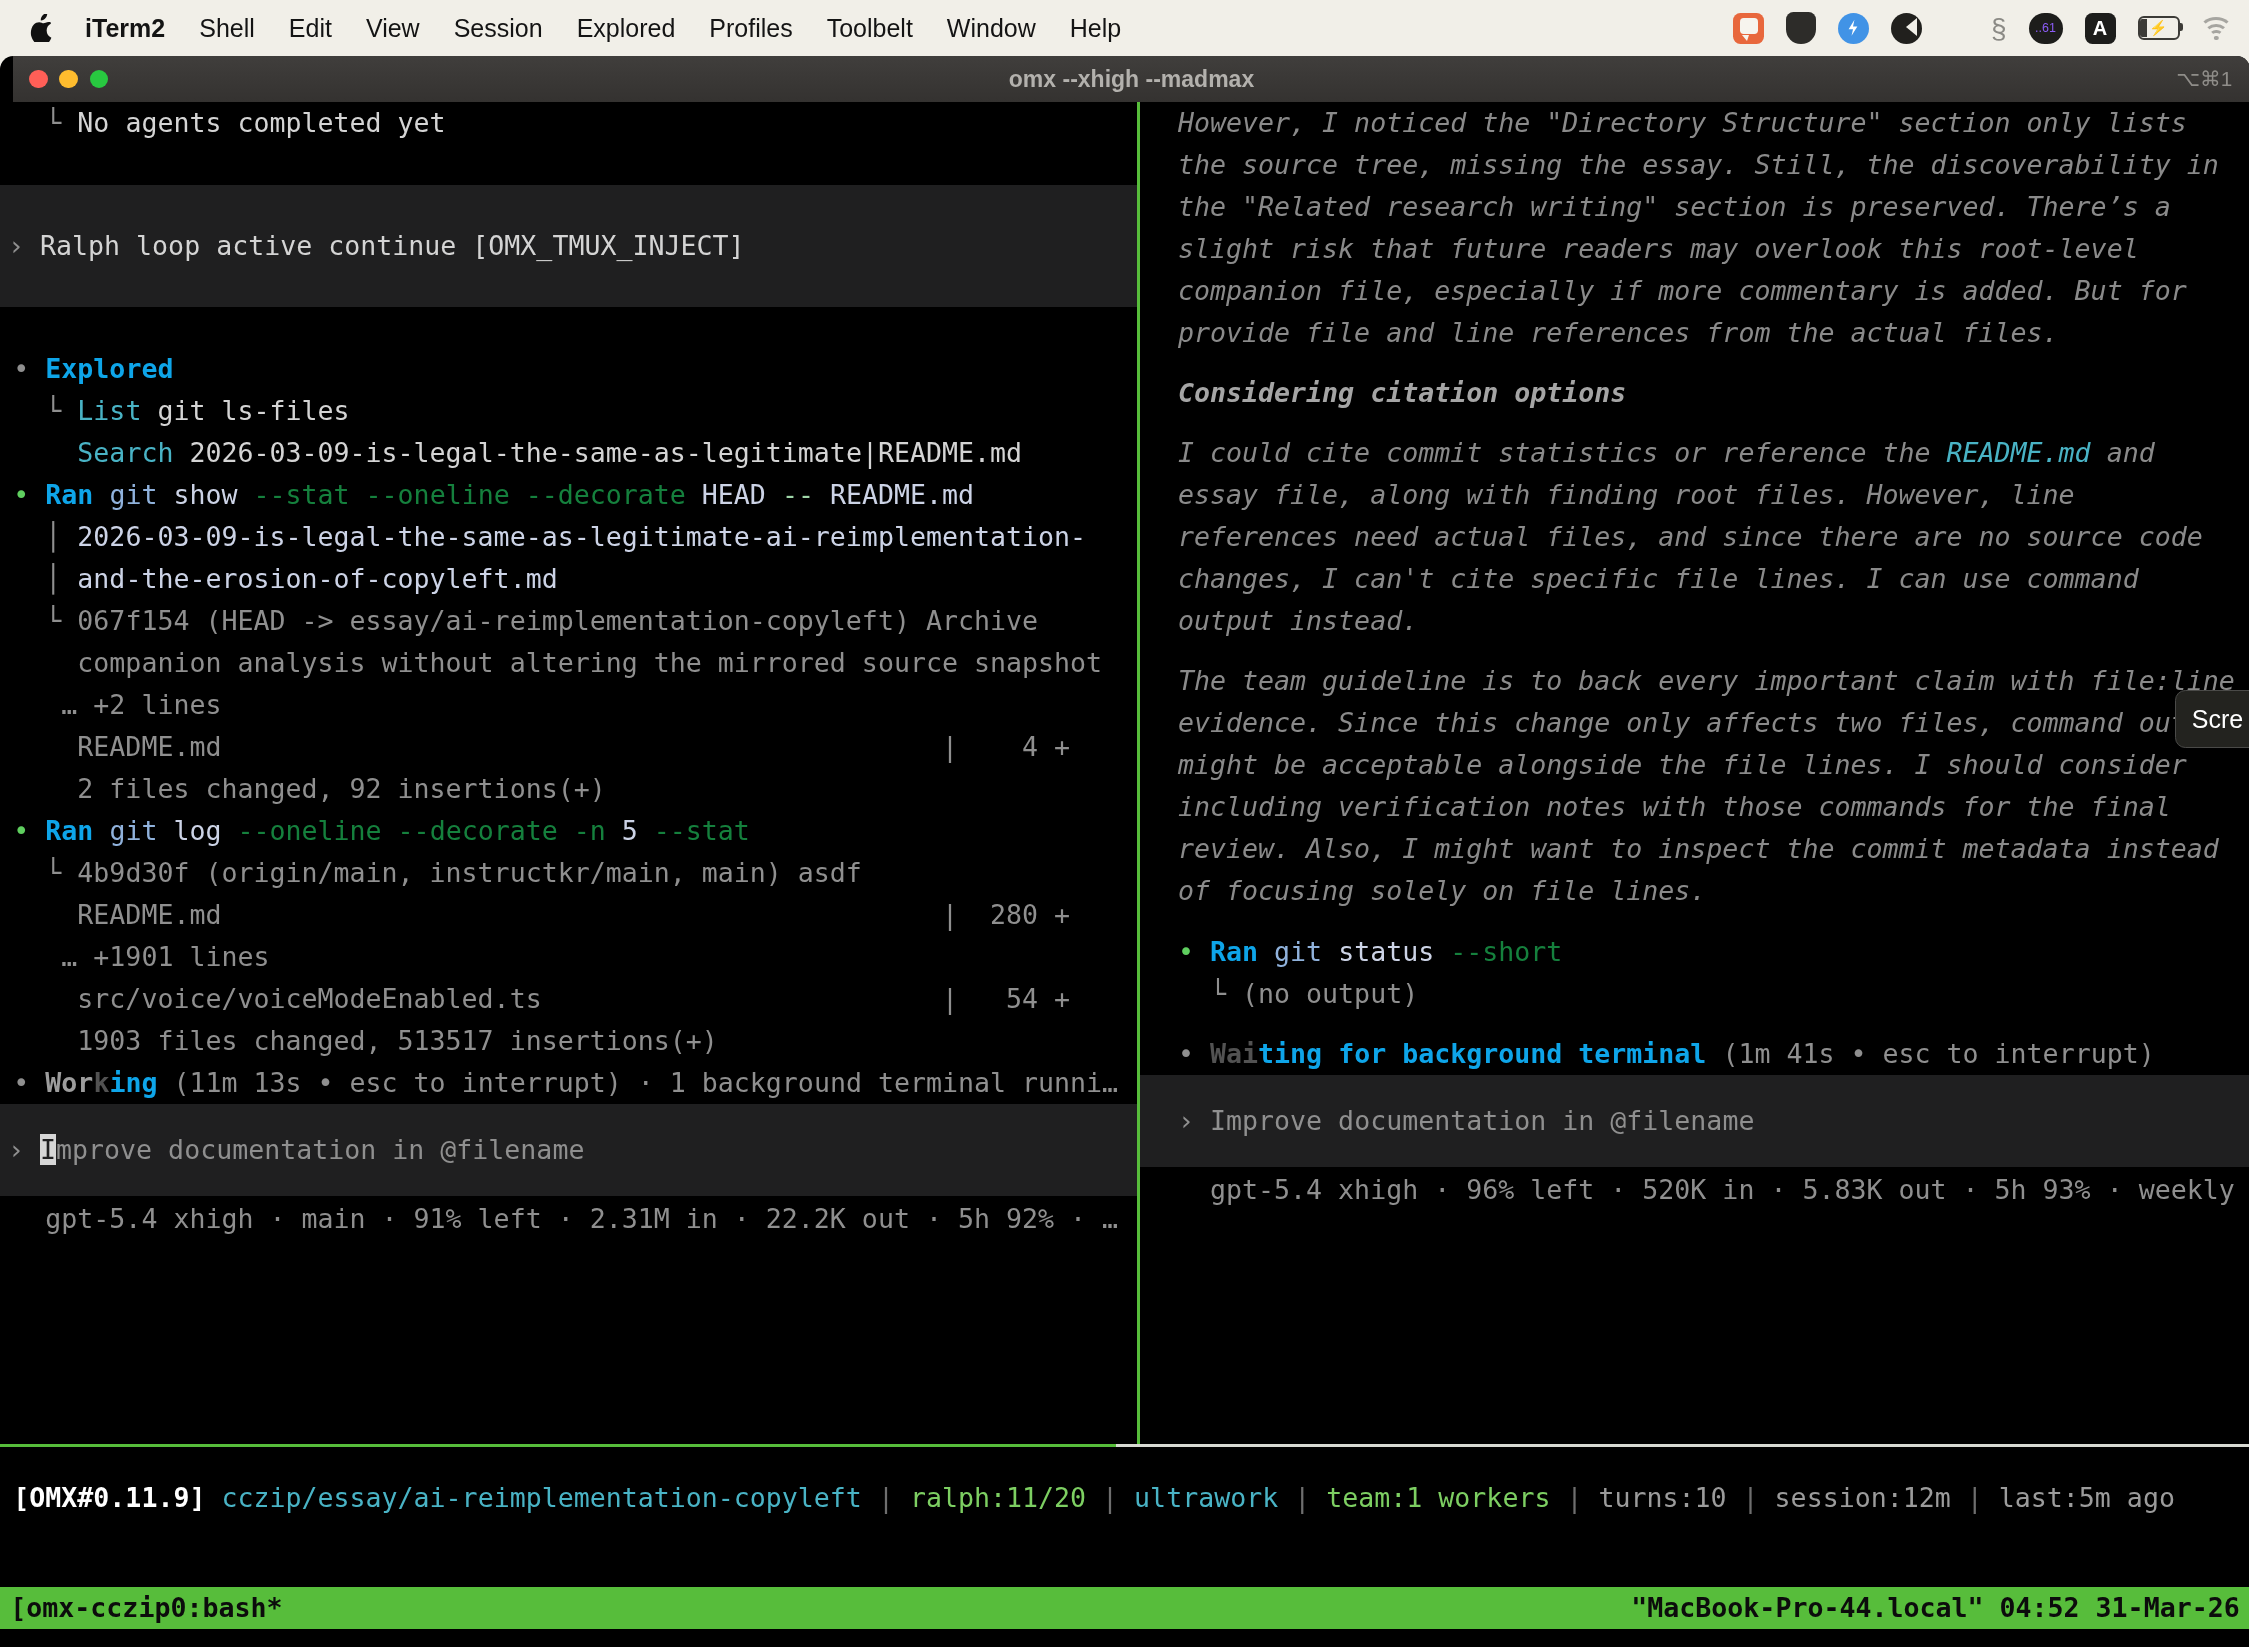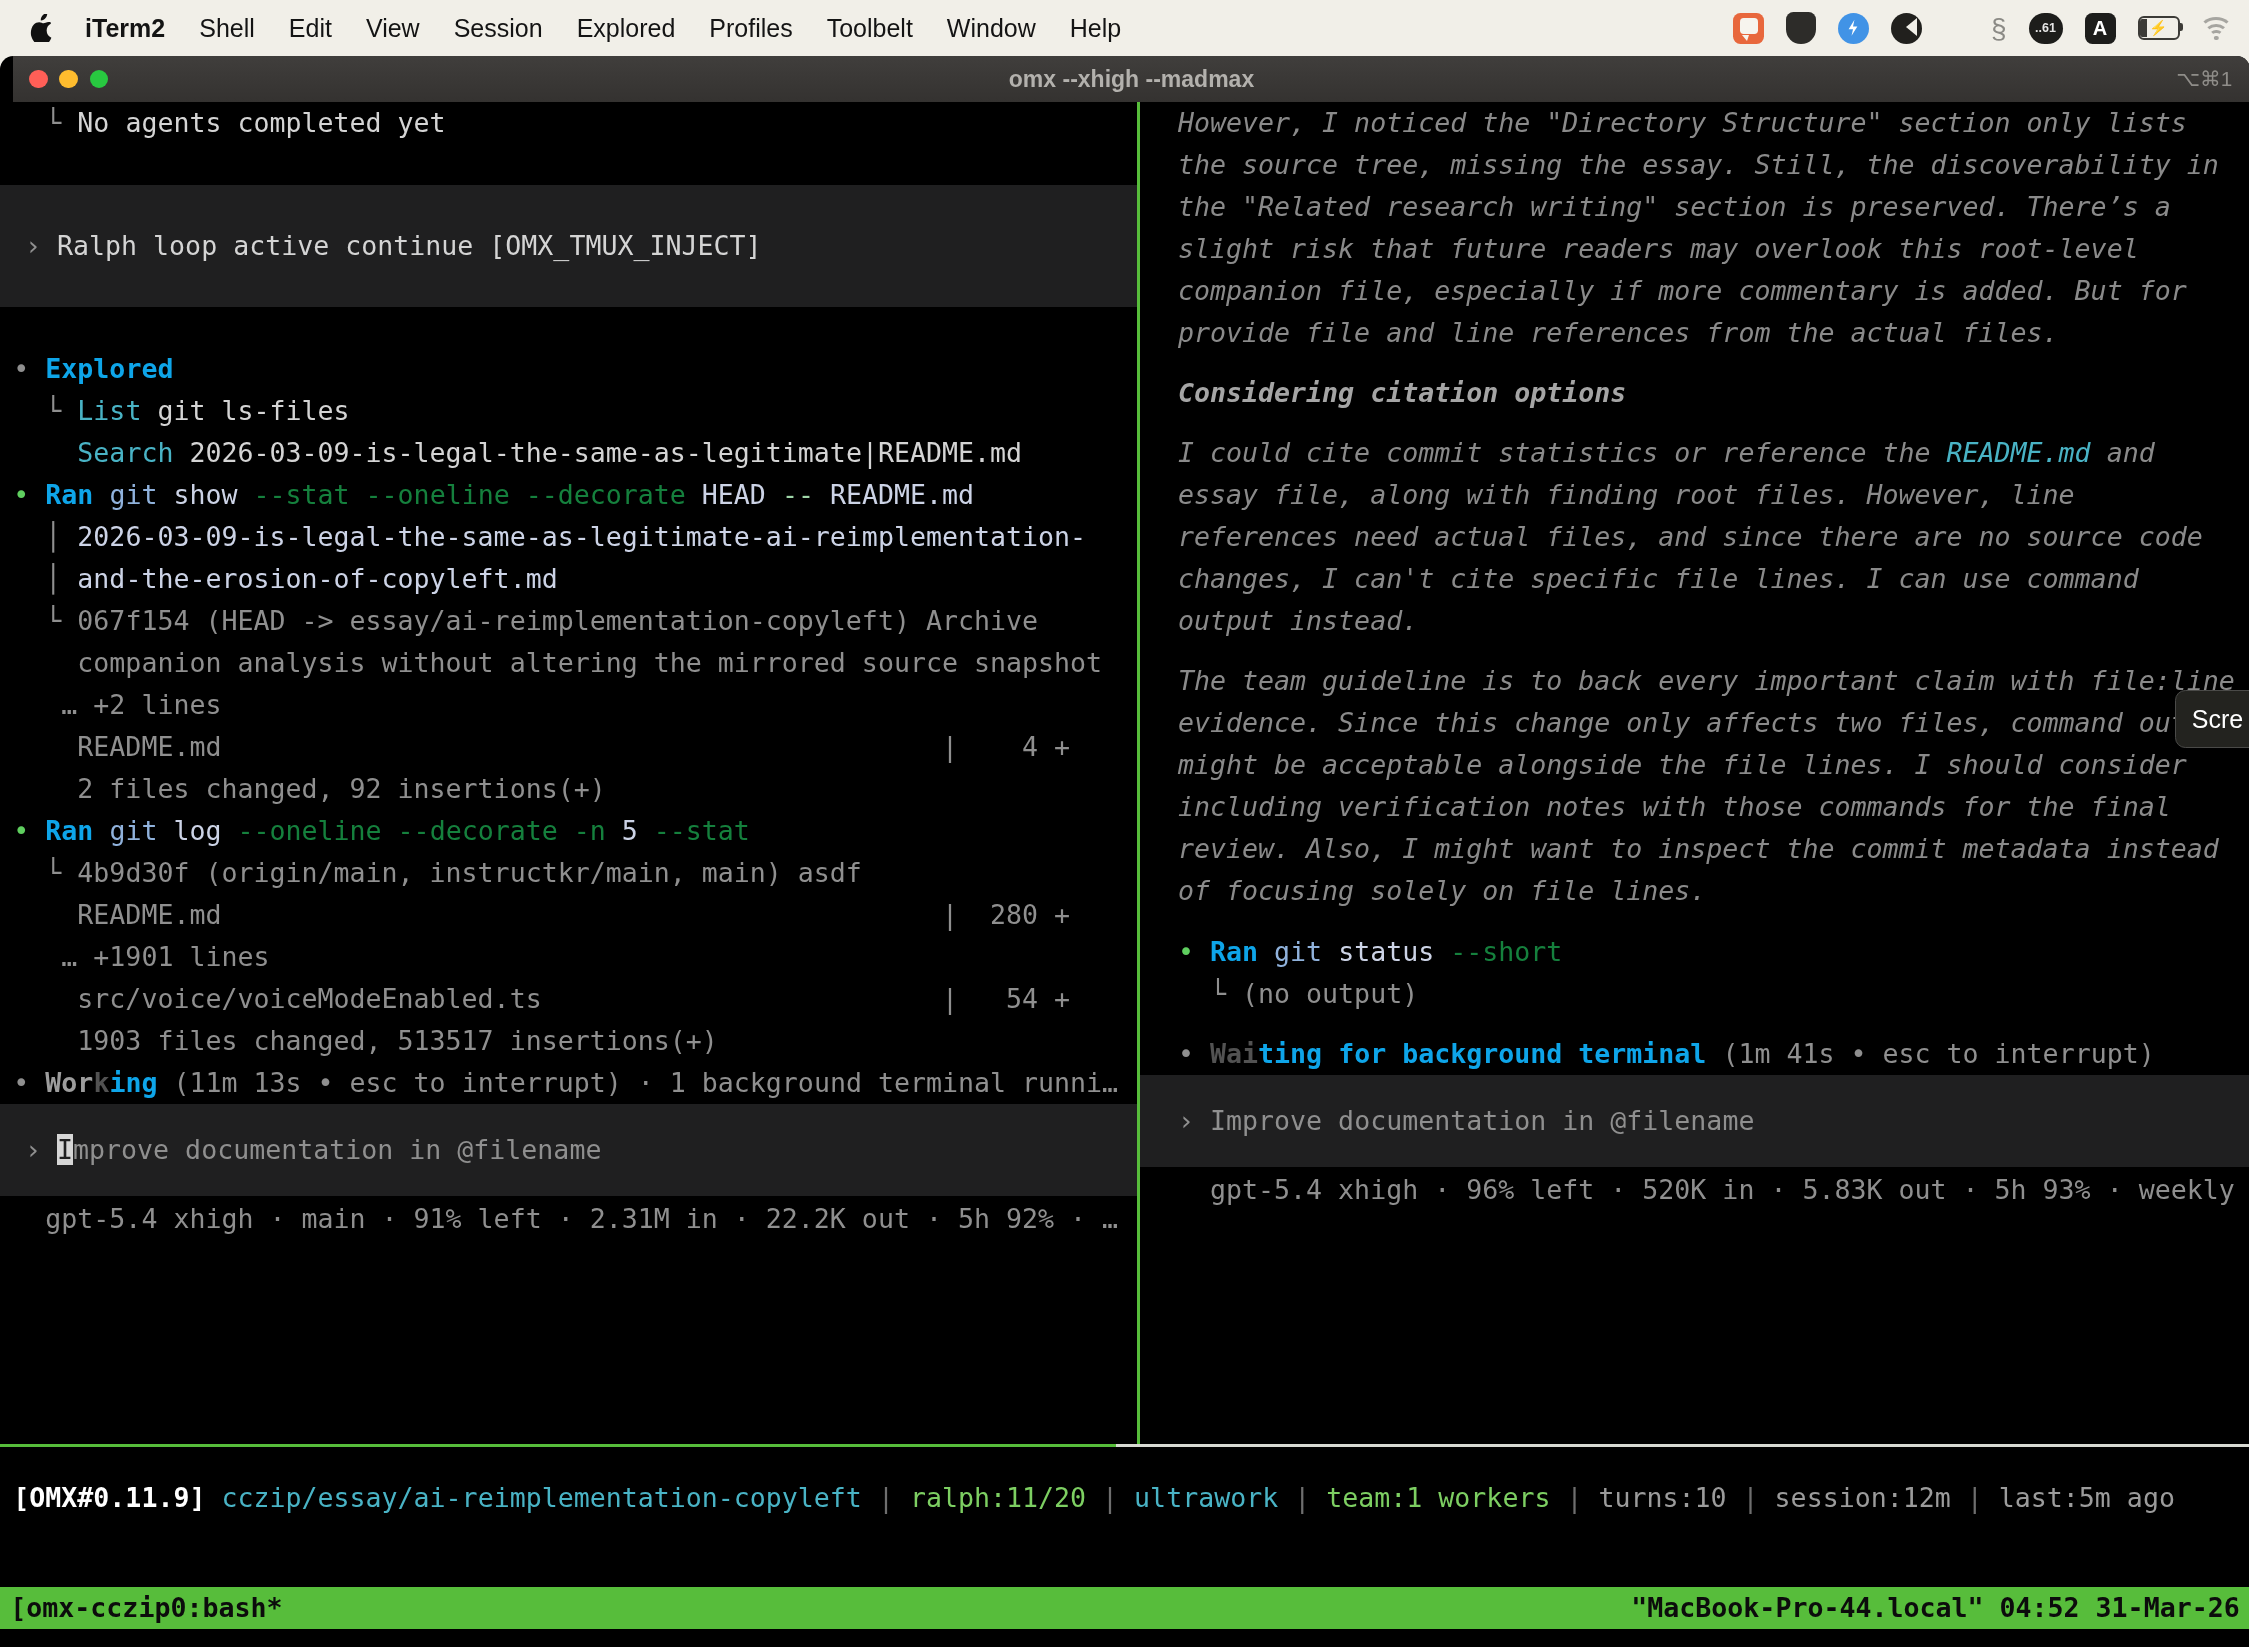--- a/index.html
+++ b/index.html
@@ -27,21 +27,21 @@
   .ic-messages::before{content:"";position:absolute;left:8.9px;bottom:3px;width:0;height:0;border-left:5.2px solid transparent;border-right:2.2px solid transparent;border-top:6.6px solid #f6f4ee;}
   .ic-shield{width:29.5px;height:32px;background:#2d2c29;border-radius:7.4px 7.4px 14.8px 14.8px;display:grid;grid-template-columns:repeat(3,5.2px);grid-template-rows:repeat(3,5.2px);gap:2.2px;align-content:center;justify-content:center;}
   .ic-shield i{background:#f1efe8;display:block;}
   .ic-blue{width:31px;height:31px;background:#4193e6;border-radius:50%;display:flex;align-items:center;justify-content:center;}
   .ic-darkcircle{width:31px;height:31px;background:#21201d;border-radius:50%;position:relative;overflow:hidden;}
   .ic-darkcircle::after{content:"";position:absolute;right:4.4px;top:5.9px;width:0;height:0;border-top:9.6px solid transparent;border-bottom:9.6px solid transparent;border-right:11.8px solid #f1efe8;}
   .ic-dots{display:grid;grid-template-columns:repeat(3,5.9px);grid-template-rows:repeat(3,5.9px);gap:3.7px;}
   .ic-dots i{border-radius:50%;display:block;background:#22211e;}
   .ic-dots i.lt{background:#a5a49e;}
   .ic-hook{color:#8b8a85;font-size:28px;line-height:31px;}
-  .ic-61{min-width:34px;height:31px;background:#1d1d1b;border-radius:15.5px;color:#e5e5e5;font-size:12.5px;font-weight:bold;display:flex;align-items:center;justify-content:center;}
+  .ic-61{min-width:34px;height:31px;background:#1d1d1b;border-radius:15.5px;color:#8b5cf6;font-size:12.5px;font-weight:normal;display:flex;align-items:center;justify-content:center;}
   .ic-a{width:31px;height:31px;background:#1d1d1b;border-radius:7.4px;color:#fff;font-size:20px;font-weight:bold;display:flex;align-items:center;justify-content:center;}
   .ic-batt{position:relative;width:38px;height:20px;border:2.2px solid #3c3b37;border-radius:5.9px;display:flex;align-items:center;justify-content:center;}
   .ic-batt::after{content:"";position:absolute;right:-5.9px;top:5.2px;width:3.7px;height:8px;background:#3c3b37;border-radius:0 2.2px 2.2px 0;}
   .ic-batt .bolt{font-size:14.8px;color:#1d1d1b;line-height:1;}
   .ic-batt .seg{position:absolute;left:0.7px;top:0.7px;bottom:0.7px;width:6.6px;background:#3c3b37;border-radius:2.2px 0 0 2.2px;}
   .ic-wifi{position:relative;width:29.5px;height:22px;}
   .ic-wifi i{position:absolute;left:50%;transform:translateX(-50%);border:3px solid transparent;border-top:3px solid #a6a5a0;border-radius:50%;}
   .ic-wifi i:nth-child(1){width:28px;height:22px;top:0;}
   .ic-wifi i:nth-child(2){width:17.7px;height:14px;top:6.6px;}
   .ic-wifi i:nth-child(3){width:7.4px;height:6.6px;top:13.3px;}
@@ -67,21 +67,21 @@
 
   
   .row{height:42px;line-height:42px;font-family:"DejaVu Sans Mono", monospace;font-size:26.6px;white-space:pre;}
   .pane{
     position:absolute;top:46px;height:1126px;box-sizing:border-box;
     display:flex;flex-direction:column;padding:0 0 17px 13.3px;background:#000;
   }
   #left-lines{left:0;width:1137px;}
   #right-lines{left:1140px;right:0;padding-left:38px;}
   .spacer{flex:1;}
-  .cmdbox,.inputbox{background:#1f1f20;margin-left:-13.3px;padding-left:25px;}
+  .cmdbox,.inputbox{background:#1f1f20;margin-left:-13.3px;padding-left:8px;}
   #right-lines .cmdbox,#right-lines .inputbox{margin-left:-38px;padding-left:38px;}
   .cmdbox{padding-top:40px;padding-bottom:40px;margin-top:41px;margin-bottom:41px;}
   .inputbox{padding-top:25px;padding-bottom:25px;}
   .statusrow{margin-top:2.2px;}
 
   .pane-divider{position:absolute;left:1137px;top:46px;width:3px;height:1342px;background:#57bd3b;}
   .sep-green{position:absolute;left:0;top:1388px;width:1116px;height:3px;background:#57bd3b;}
   .sep-white{position:absolute;left:1116px;top:1388px;right:0;height:3px;background:#d8dad3;}
 
   .omx-row{position:absolute;left:13.3px;top:1421px;}

